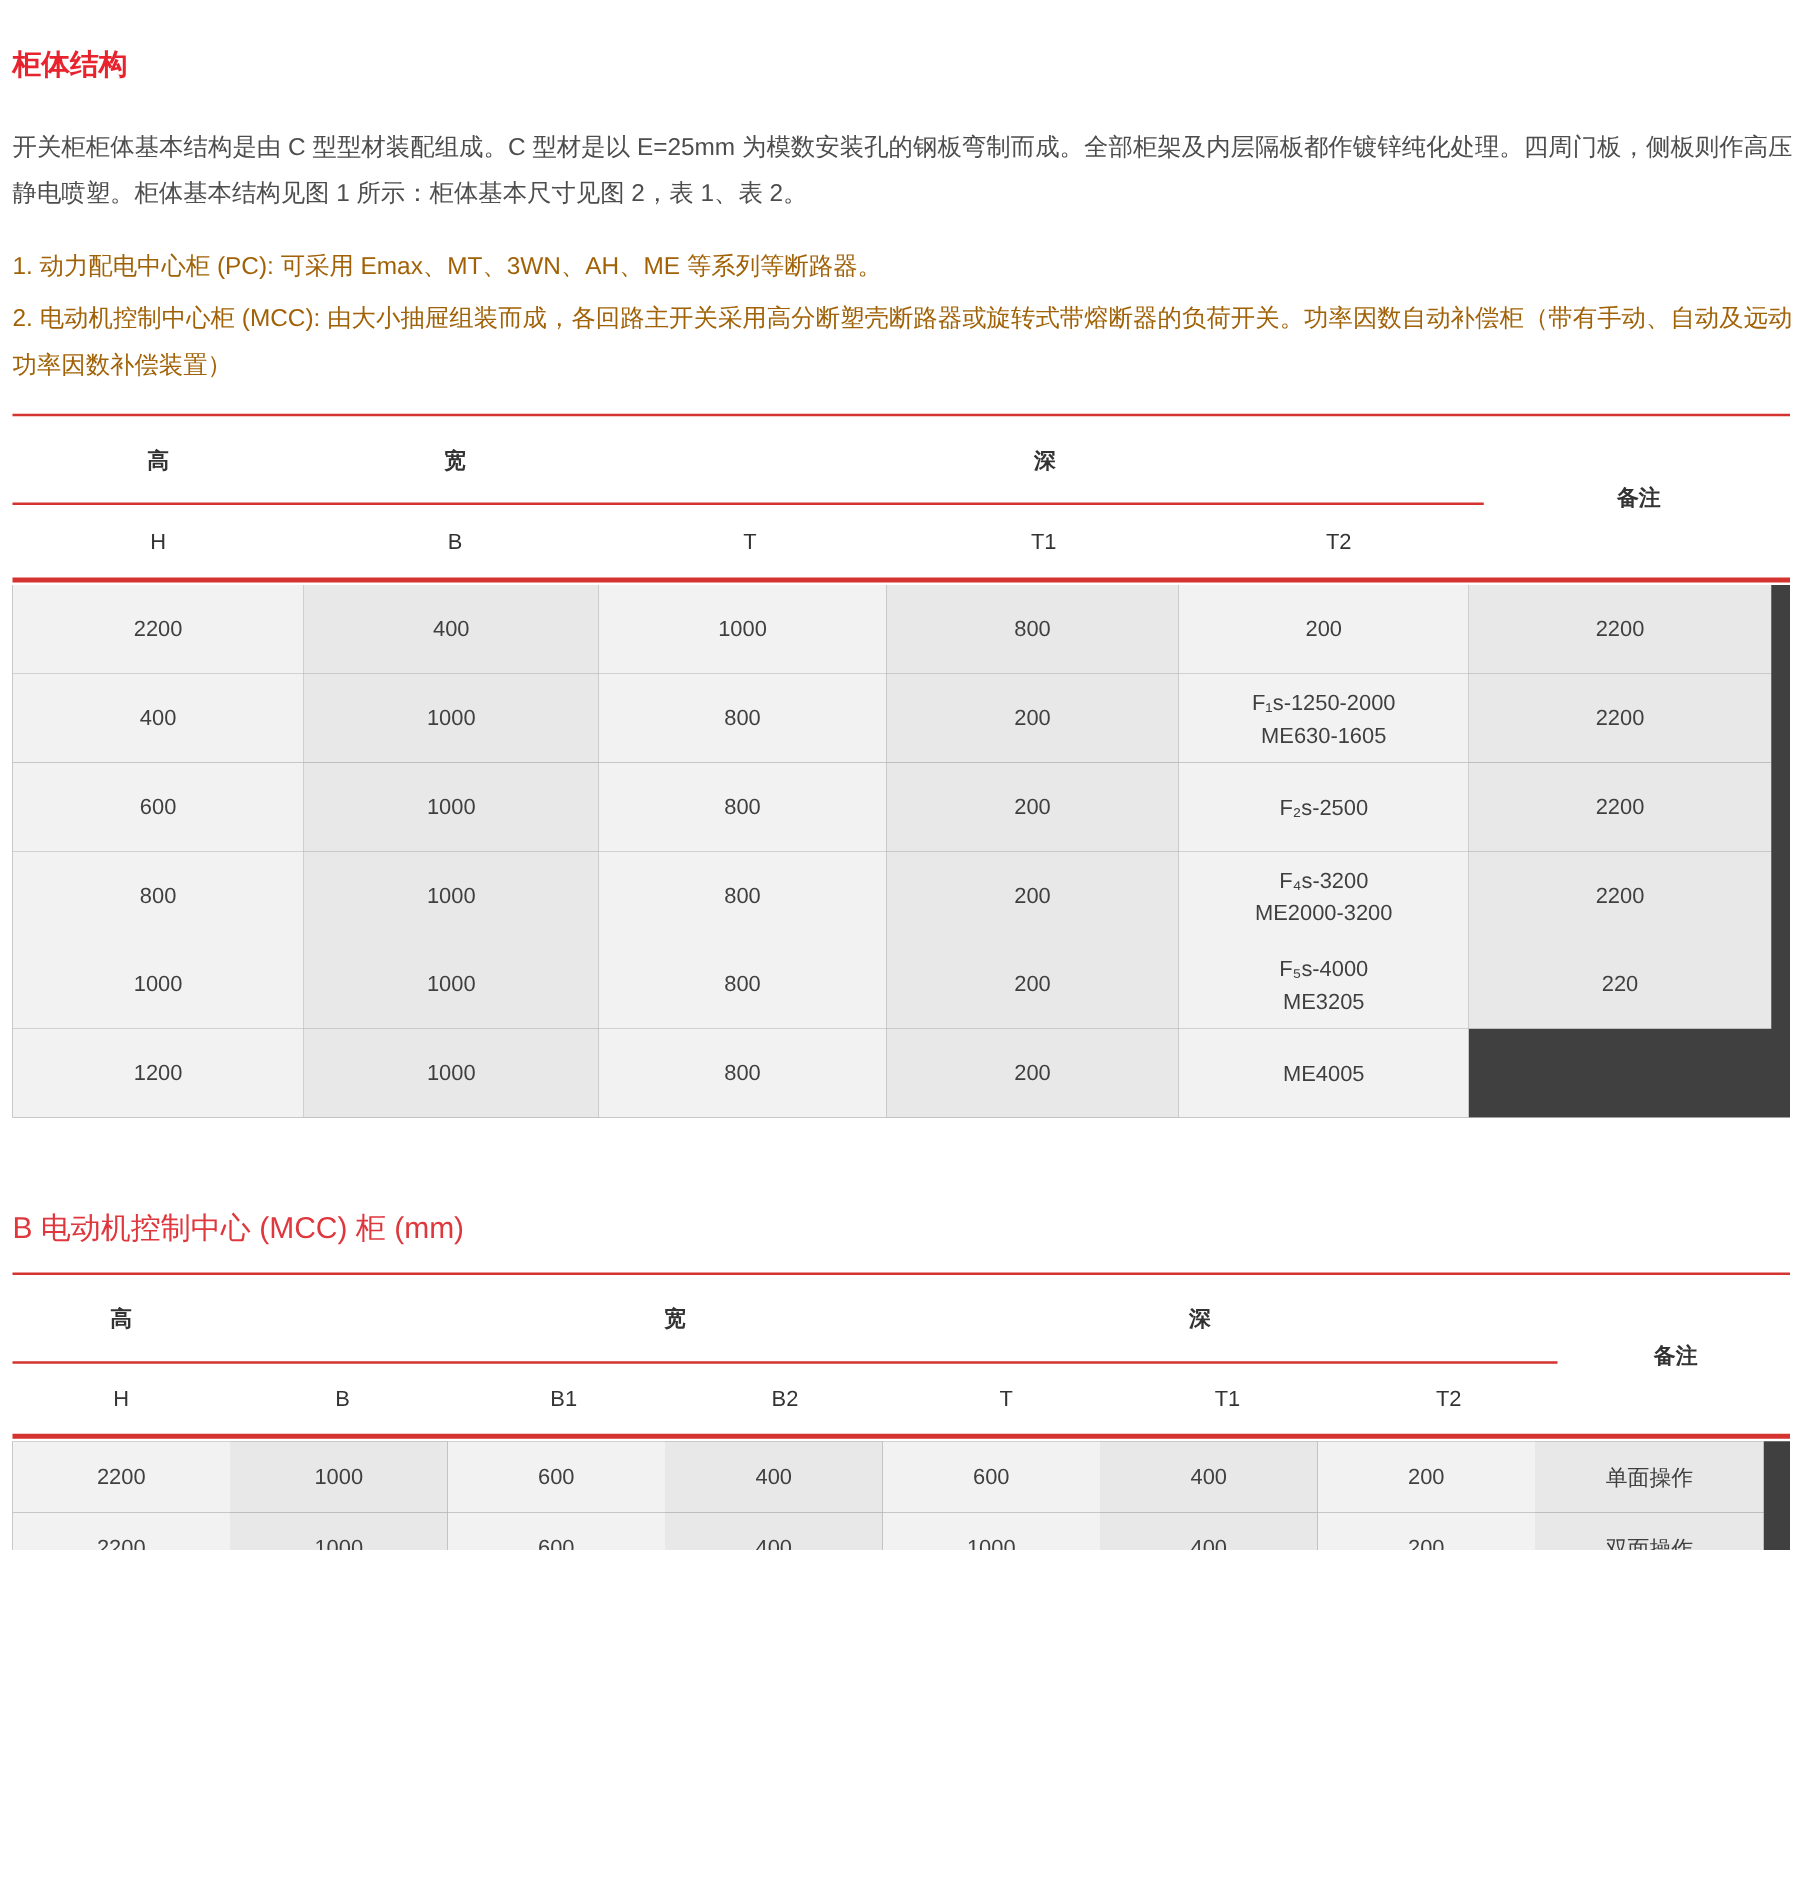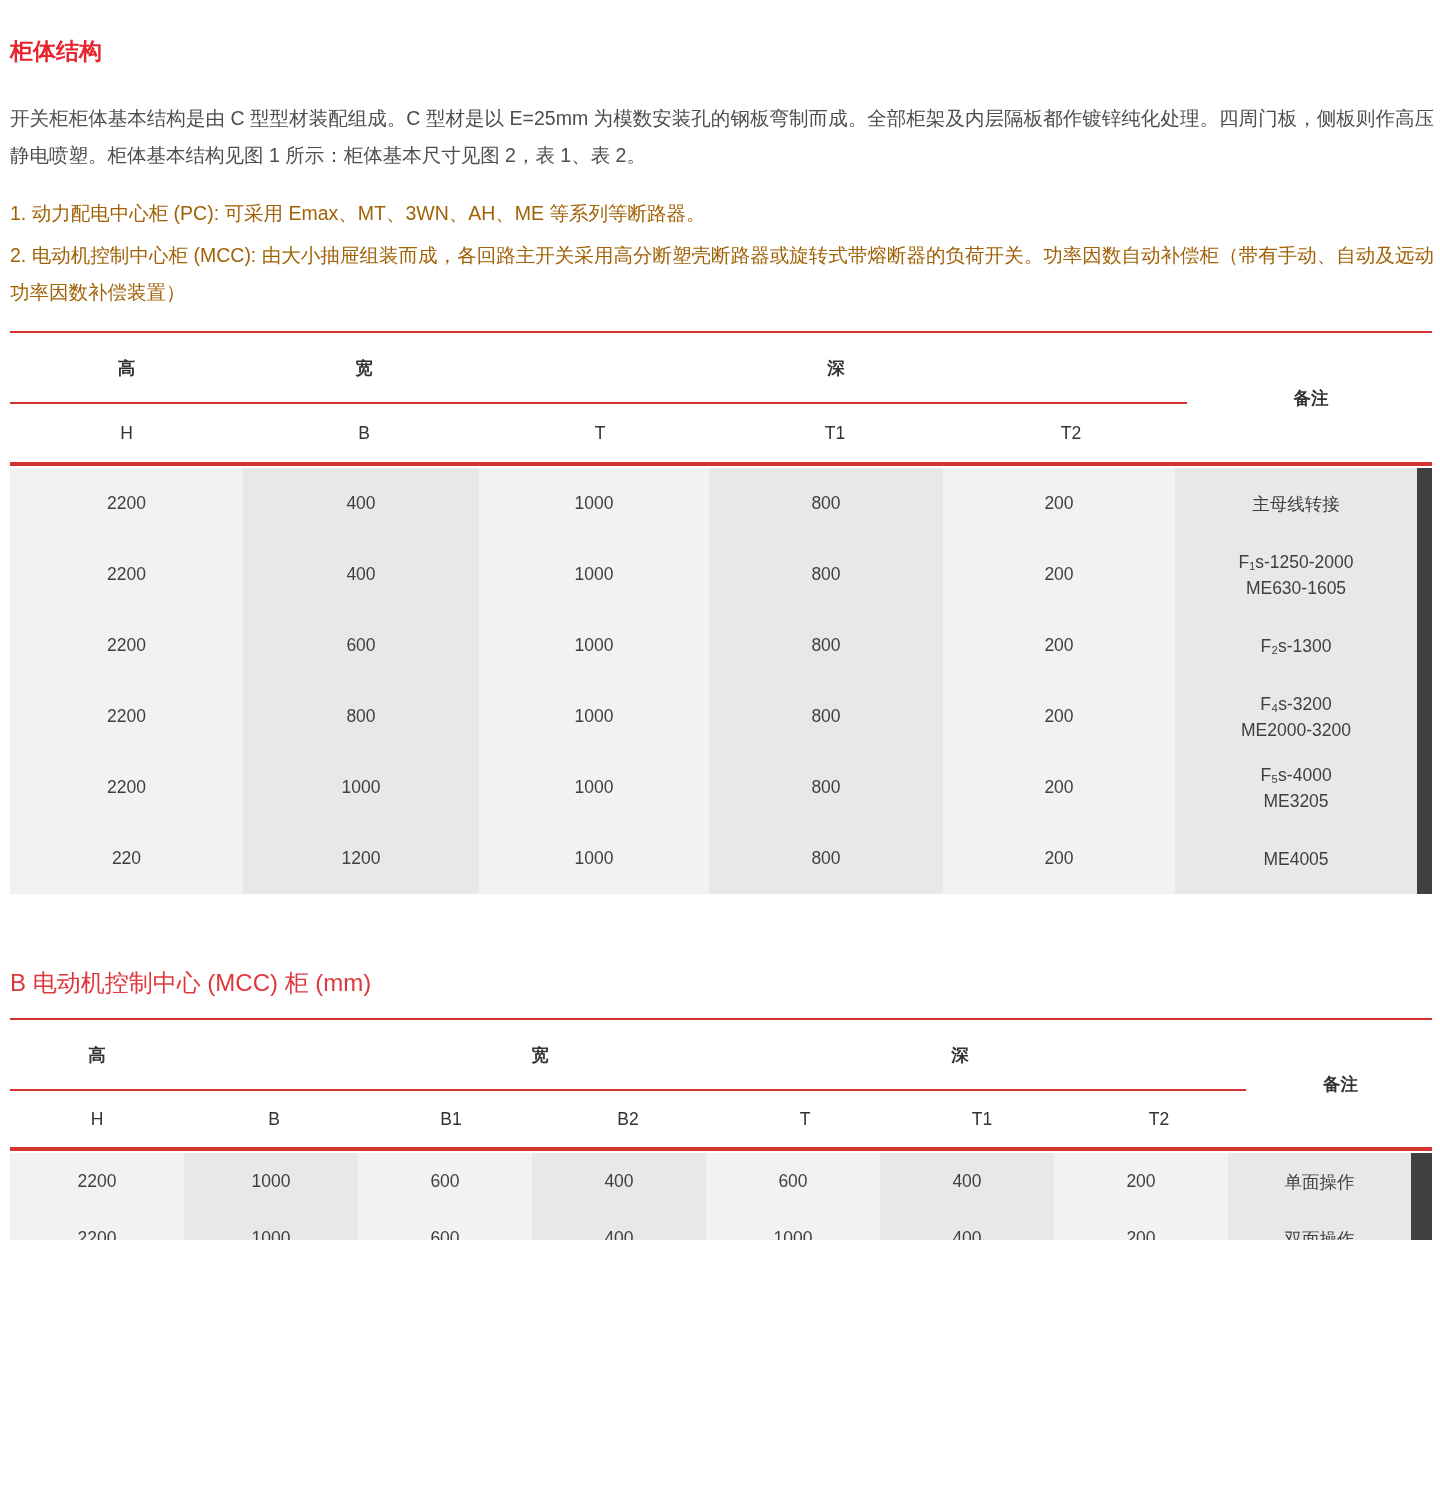--- a/index.html
+++ b/index.html
@@ -103,42 +103,38 @@
       <div class="hcell sh a-s4">T1</div>
       <div class="hcell sh a-s5">T2</div>
     </div>
 
     <div class="tbl-body body-a">
       <div class="cell">2200</div>
       <div class="cell">400</div>
       <div class="cell">1000</div>
       <div class="cell">800</div>
       <div class="cell">200</div>
-      <div class="cell">
-          <span>主母线转接</span>
-          <span></span>
-        </div>
 
       <div class="cell">2200</div>
       <div class="cell">400</div>
       <div class="cell">1000</div>
       <div class="cell">800</div>
       <div class="cell">200</div>
       <div class="cell">
           <span>F₁s-1250-2000</span>
           <span>ME630-1605</span>
         </div>
 
       <div class="cell">2200</div>
       <div class="cell">600</div>
       <div class="cell">1000</div>
       <div class="cell">800</div>
       <div class="cell">200</div>
       <div class="cell">
-          <span>F₂s-1300</span>
+          <span>F₂s-2500</span>
           <span></span>
         </div>
 
       <div class="cell">2200</div>
       <div class="cell">800</div>
       <div class="cell">1000</div>
       <div class="cell">800</div>
       <div class="cell">200</div>
       <div class="cell">
           <span>F₄s-3200</span>

